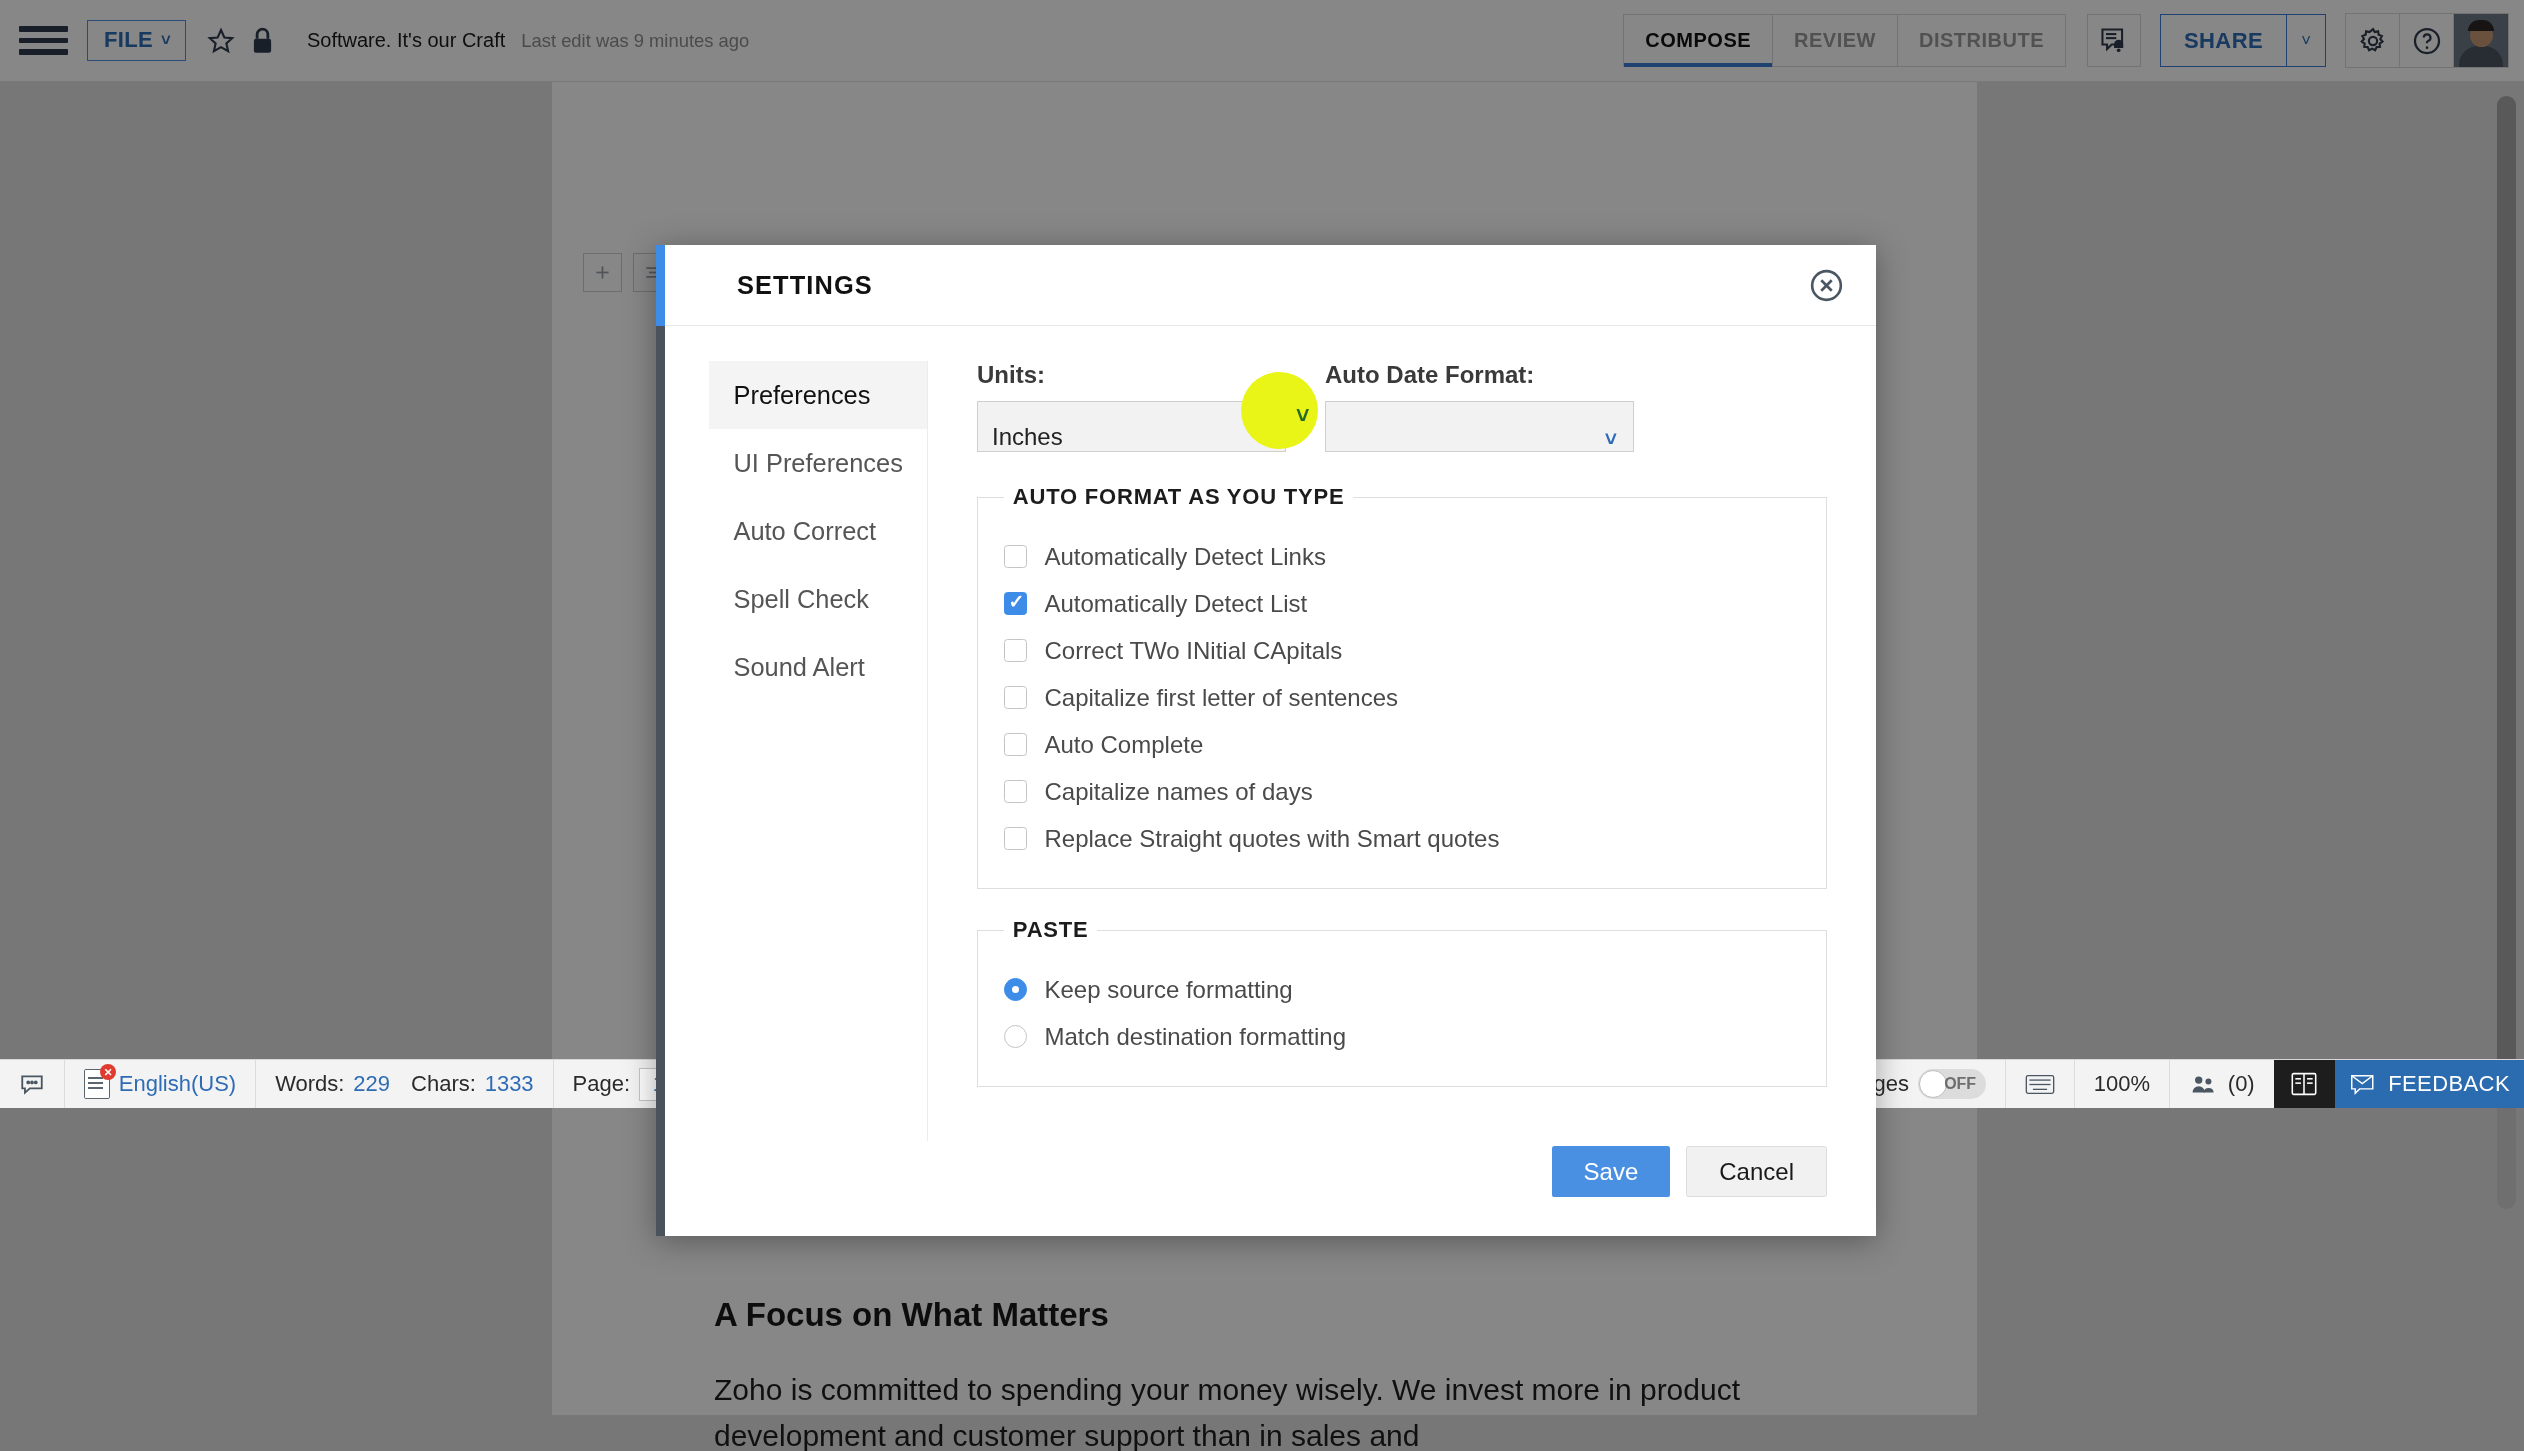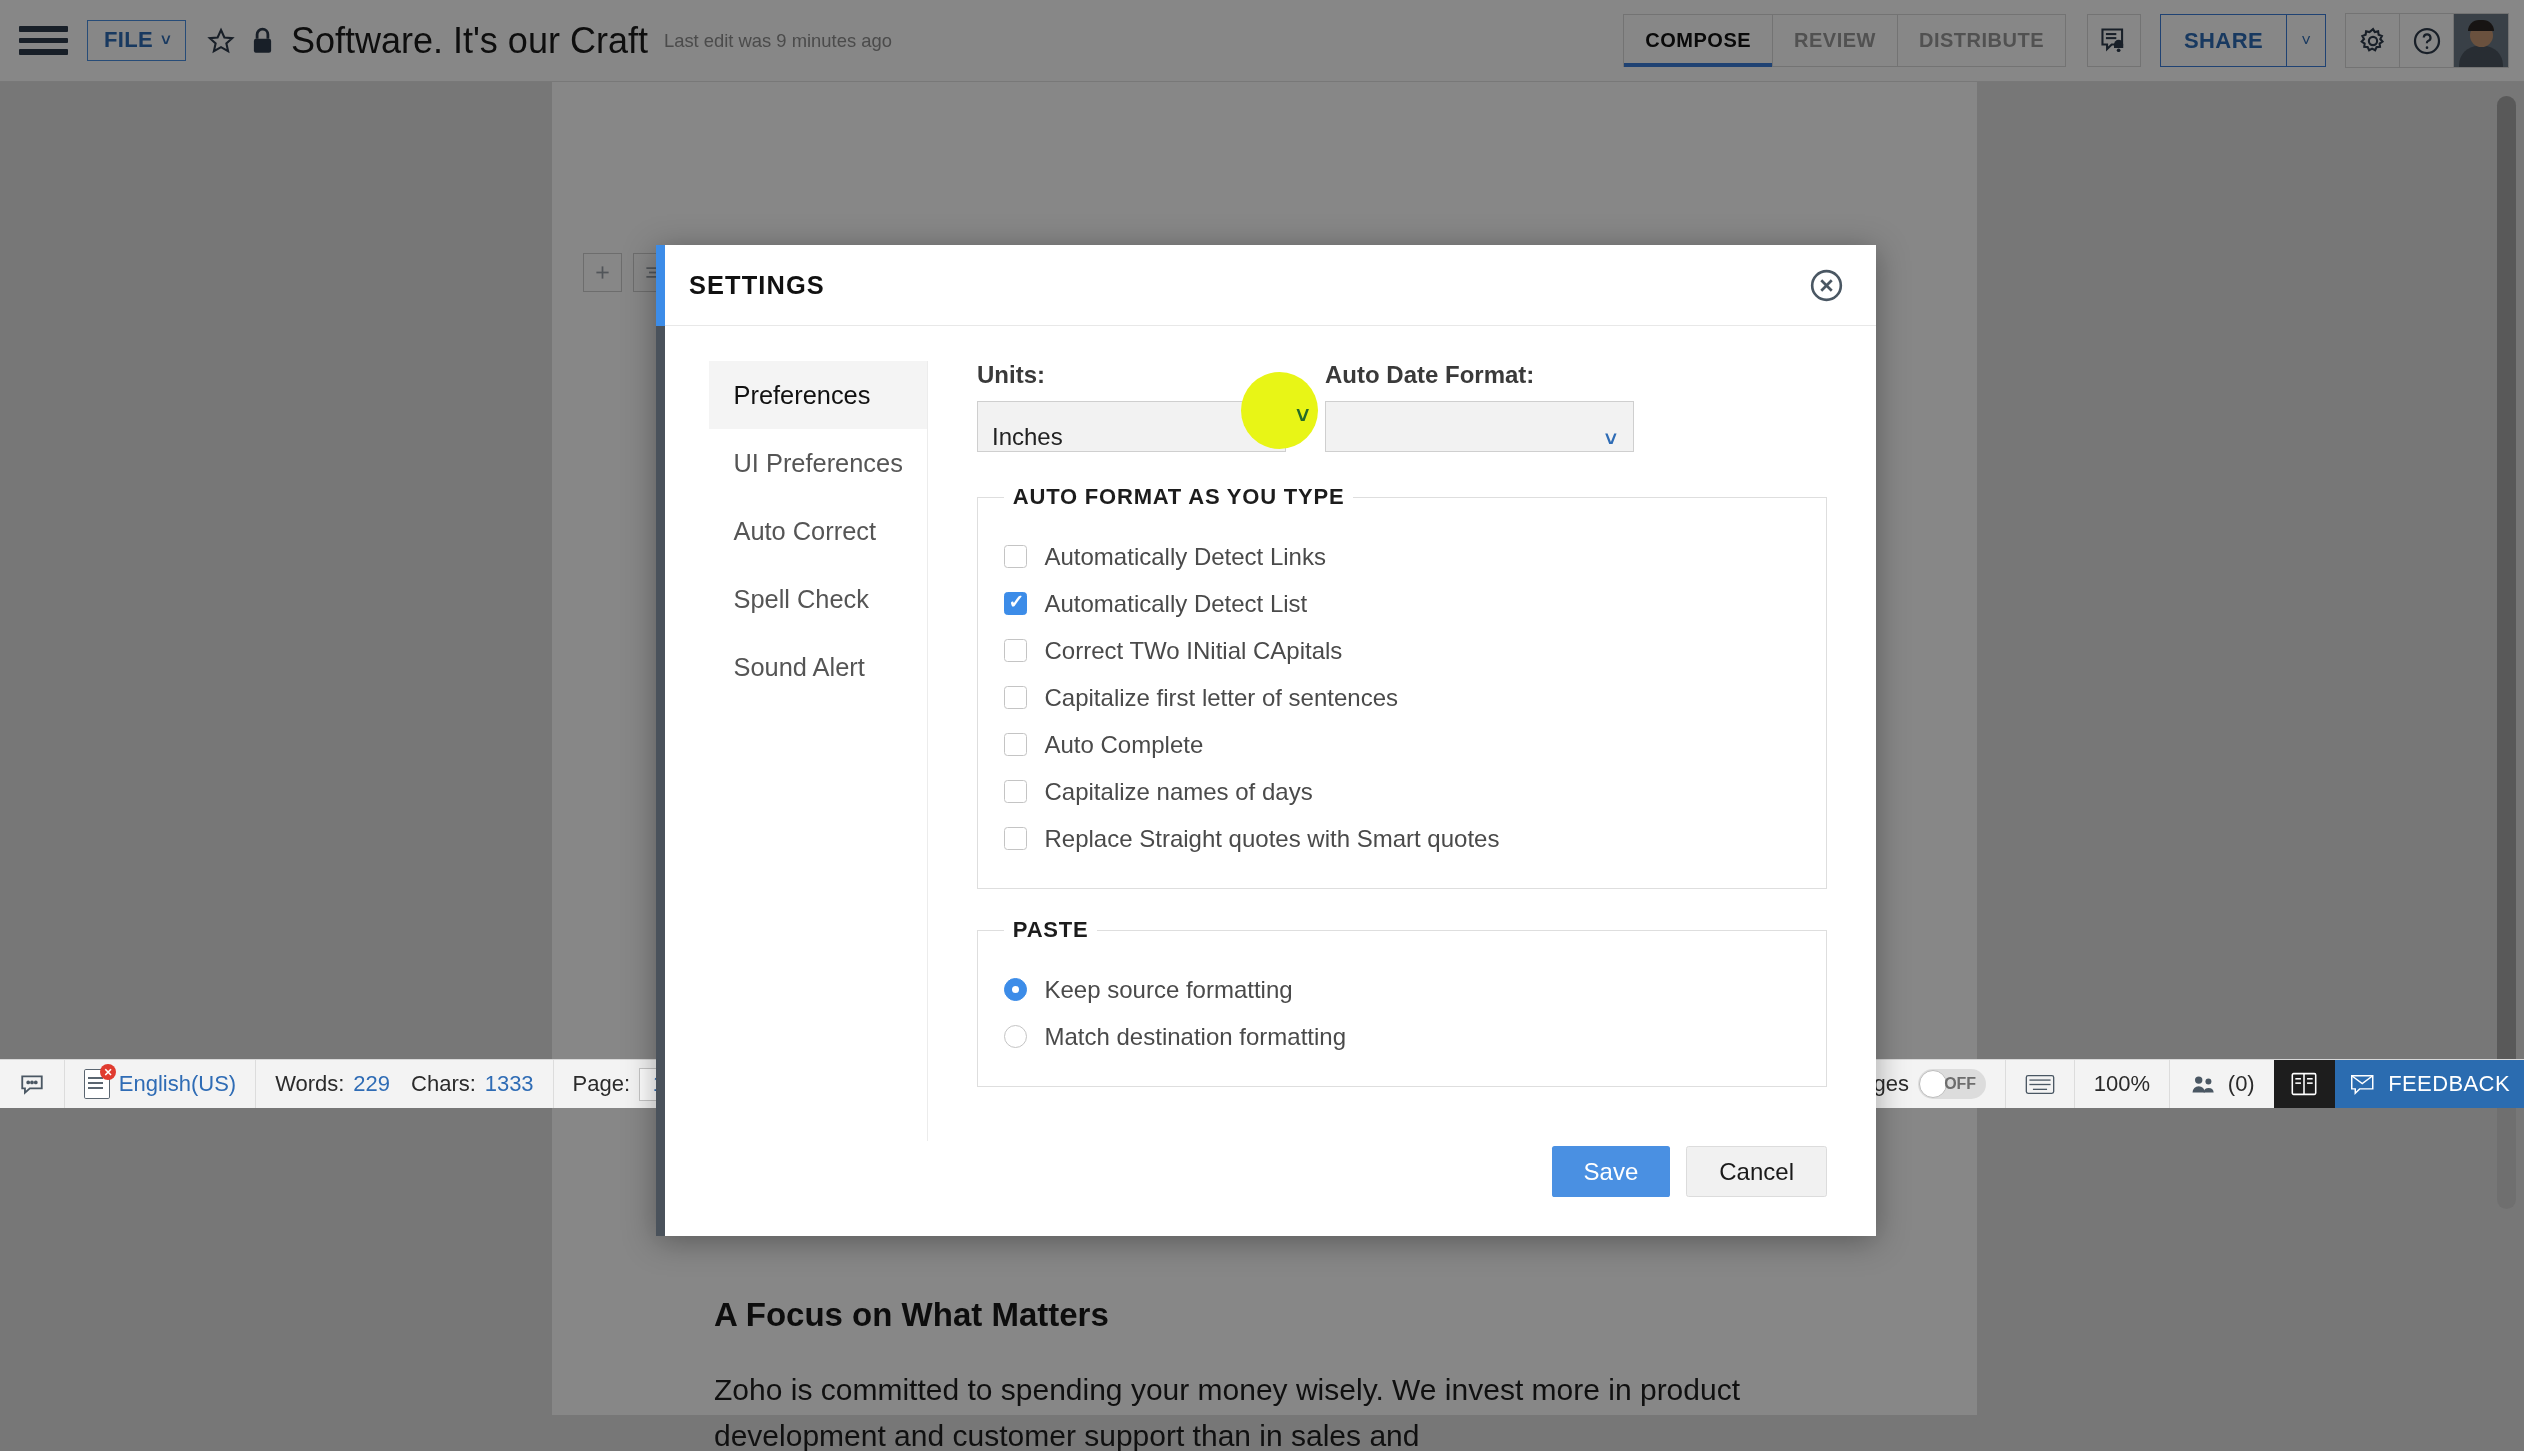--- a/index.html
+++ b/index.html
@@ -24,21 +24,21 @@
                justify-content: center; gap: 6.1px; cursor: pointer; margin-right: 19px; }
   .hamburger span { display: block; height: 5.3px; background: #2f3c4c; border-radius: 0.9px; }
   .file-btn {
     border: 1.8px solid #4a90e2; color: #2f6cb5; font-weight: bold; font-size: 22px;
     padding: 6.1px 14px 7px 16px; letter-spacing: 0.3px; display: flex; align-items: center;
     gap: 8px; cursor: pointer; background: #fff; margin-right: 14px;
   }
   .file-btn .cv { font-size: 16.7px; position: relative; top: 0.9px; }
   .icon-btn-plain { width: 42px; height: 42px; display: flex; align-items: center;
                     justify-content: center; cursor: pointer; }
-  .doc-title { font-size: 36px; color: #1b1b1b; margin-left: 7px; white-space: nowrap; }
+  .doc-title { font-size: 20px; color: #1b1b1b; margin-left: 23px; white-space: nowrap; }
   .doc-sub { font-size: 18.4px; color: #8e8e8e; margin-left: 16px; white-space: nowrap; }
 
   .tb-right { margin-left: auto; display: flex; align-items: center; padding-right: 16px; gap: 0; }
   .tabgroup { display: flex; border: 0.9px solid #d9d9d9; height: 53px; margin-right: 21px; }
   .tabgroup .tab {
     padding: 0 21px; display: flex; align-items: center; font-size: 20px; font-weight: bold;
     color: #9a9a9a; letter-spacing: 0.5px; cursor: pointer; border-right: 0.9px solid #d9d9d9;
     position: relative; background: #fff;
   }
   .tabgroup .tab:last-child { border-right: none; }
@@ -121,21 +121,21 @@
     display: flex; flex-direction: column;
   }
   #dialog::before {
     content: ""; position: absolute; left: 0; top: 0; width: 8.8px; height: 81px; background: #3c8ce8;
   }
   #dialog::after {
     content: ""; position: absolute; left: 0; top: 81px; width: 8.8px; bottom: 0; background: #4a525b;
   }
   .dlg-head { height: 81px; display: flex; align-items: center; padding: 0 30px 0 33px;
               border-bottom: 0.9px solid #e8e8e8; flex: none; }
-  .dlg-title { font-size: 25.4px; font-weight: bold; color: #111; letter-spacing: 1.1px; }
+  .dlg-title { font-size: 25.4px; font-weight: bold; color: #111; letter-spacing: 1.1px; margin-left: 48px; }
   .dlg-close { margin-left: auto; width: 40px; height: 40px; cursor: pointer;
                display: flex; align-items: center; justify-content: center; }
   .dlg-body { flex: 1; display: flex; padding: 35px 0 0 0; }
 
   .dlg-nav { width: 272px; padding-left: 53px; border-right: 0.9px solid #ececec;
              flex: none; padding-bottom: 35px; }
   .nav-item { height: 68px; display: flex; align-items: center; padding-left: 24.5px;
               font-size: 25.4px; color: #555; cursor: pointer; }
   .nav-item.active { background: #f4f4f4; color: #111; }
 

